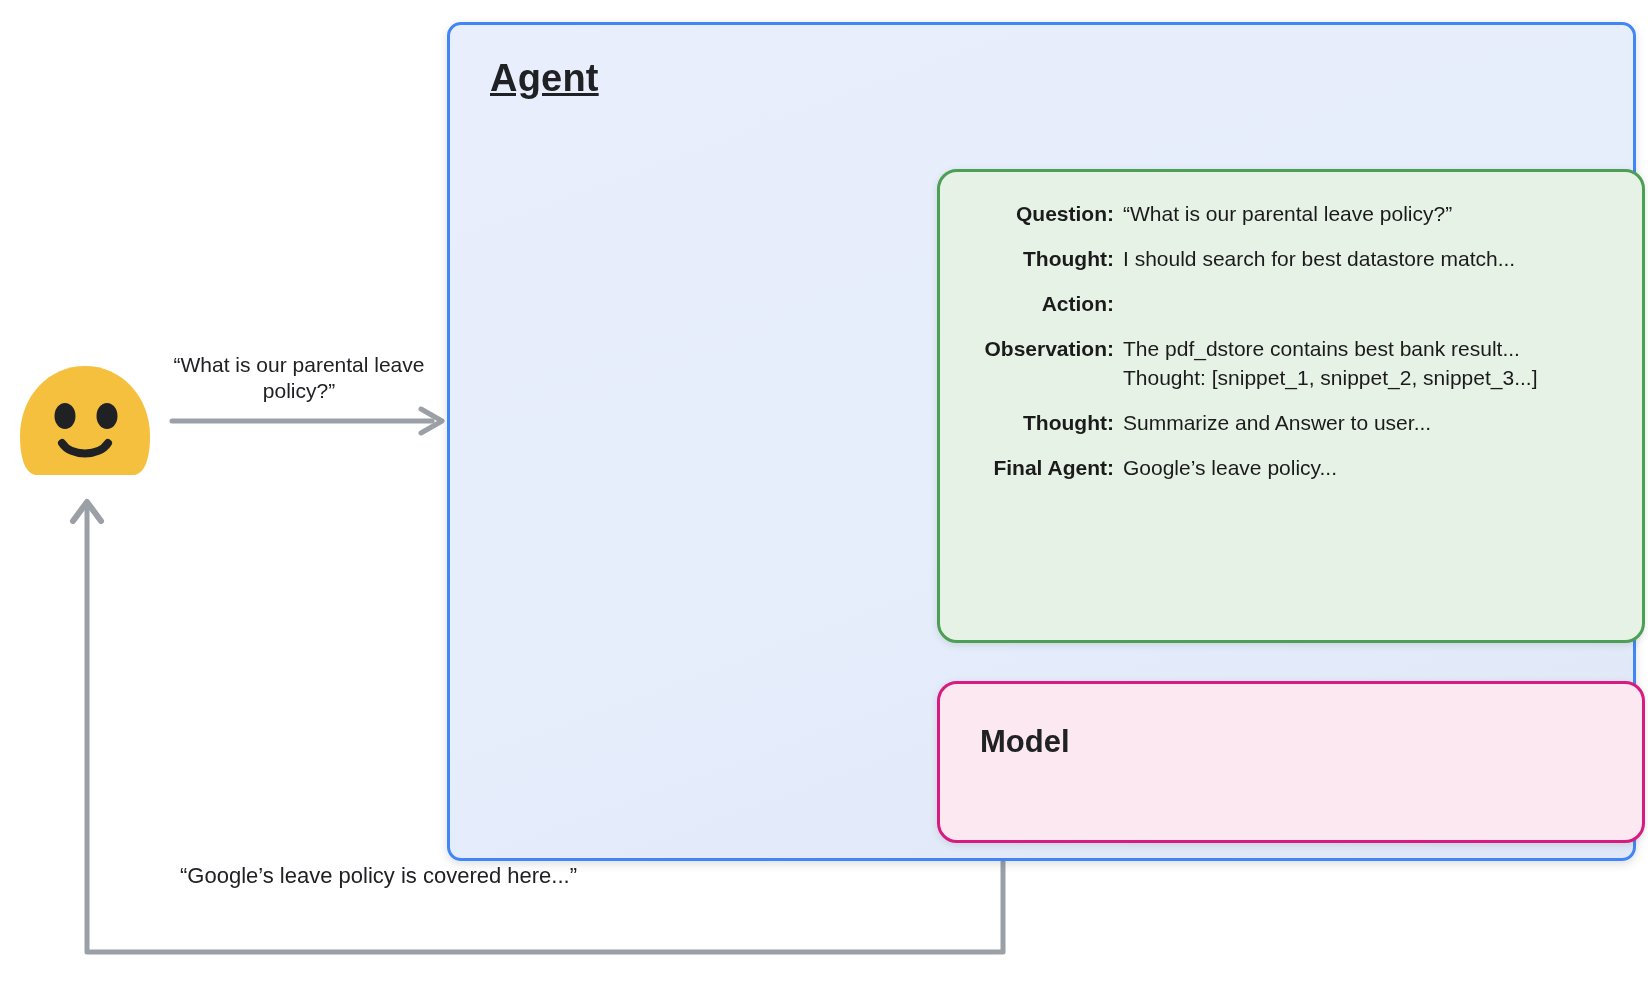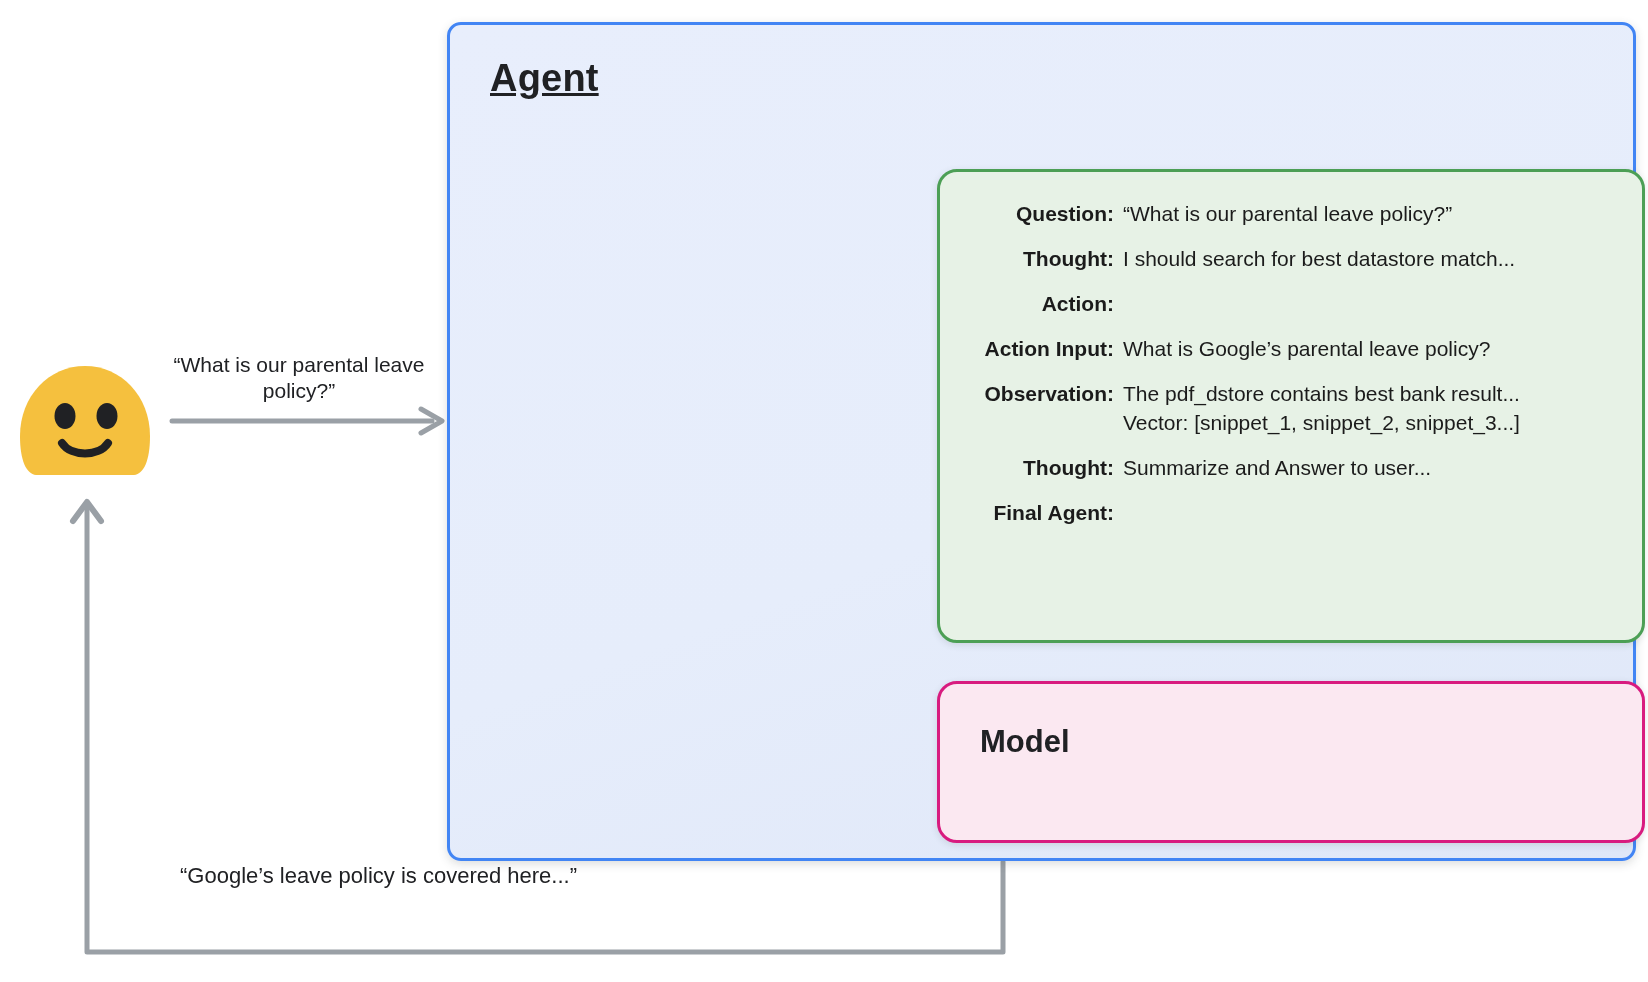--- a/index.html
+++ b/index.html
@@ -207,33 +207,30 @@
             <div class="trace-value">“What is our parental leave policy?”</div>
           </div>
           <div class="trace-row">
             <div class="trace-label">Thought:</div>
             <div class="trace-value">I should search for best datastore match...</div>
           </div>
           <div class="trace-row">
             <div class="trace-label">Action:</div>
           </div>
           <div class="trace-row">
-            <div class="trace-label">Action Input:</div>
-            <div class="trace-value">What is Google’s parental leave policy?</div>
-          </div>
-          <div class="trace-row">
             <div class="trace-label">Observation:</div>
-            <div class="trace-value">The pdf_dstore contains best bank result...<span class="second-line">Vector: [snippet_1, snippet_2, snippet_3...]</span></div>
+            <div class="trace-value">The pdf_dstore contains best bank result...<span class="second-line">Thought: [snippet_1, snippet_2, snippet_3...]</span></div>
           </div>
           <div class="trace-row">
             <div class="trace-label">Thought:</div>
             <div class="trace-value">Summarize and Answer to user...</div>
           </div>
           <div class="trace-row">
             <div class="trace-label">Final Agent:</div>
+            <div class="trace-value">Google’s leave policy...</div>
           </div>
         </div>
     </div>
 
     <div class="model-box">
       <div class="model-title">Model</div>
     </div>
 
   </div>
 

